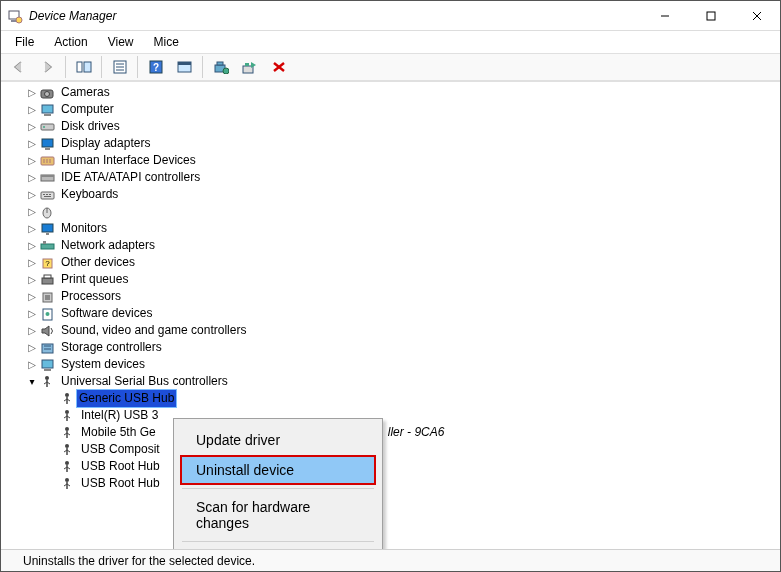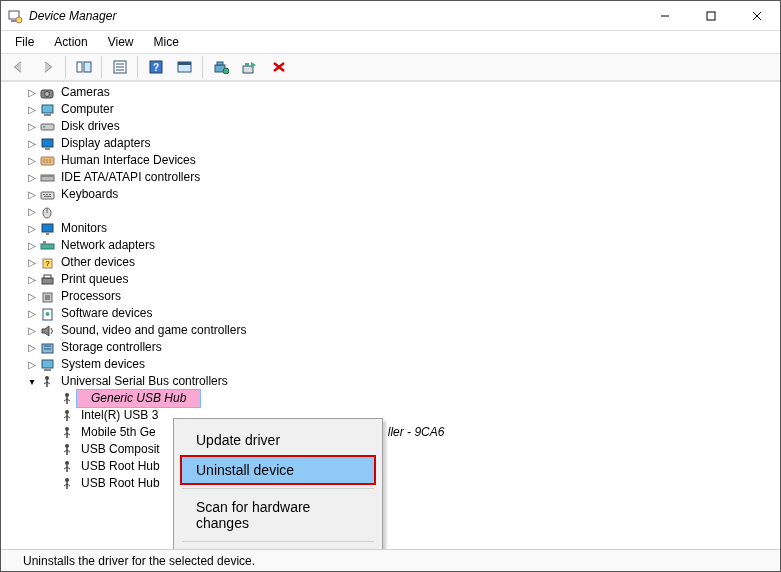--- a/index.html
+++ b/index.html
@@ -39,21 +39,21 @@
     line-height:17px; position:relative;
   }
   .node { display:flex; align-items:center; height:17px; white-space:nowrap; }
   .chev {
     width:14px; height:14px; display:flex; align-items:center; justify-content:center;
     cursor:pointer; color:#5a5a5a; font-size:10px; flex-shrink:0;
   }
   .chev.blank { visibility:hidden; }
   .dicon { width:16px; height:16px; margin:0 3px 0 1px; flex-shrink:0; display:flex; align-items:center; justify-content:center; }
   .node.sel .label {
-    background:#f9a8d4; border:1px solid #7abdff; padding:0 14px; margin-left:-3px;font-style:italic;
+    background:#1d4ed8; border:1px solid #7abdff; padding:0 2px; margin-left:-3px;
   }
   .node .label { padding:0 2px; }
   .indent1 { padding-left:20px; }
   .indent2 { padding-left:40px; }
   
   .ctxmenu {
     position:absolute; left:172px; top:336px; width:210px;
     background:#f0f0f0; border:1px solid #a0a0a0; box-shadow:3px 3px 3px rgba(0,0,0,0.2);
     font-size:14px; padding:6px;
   }

